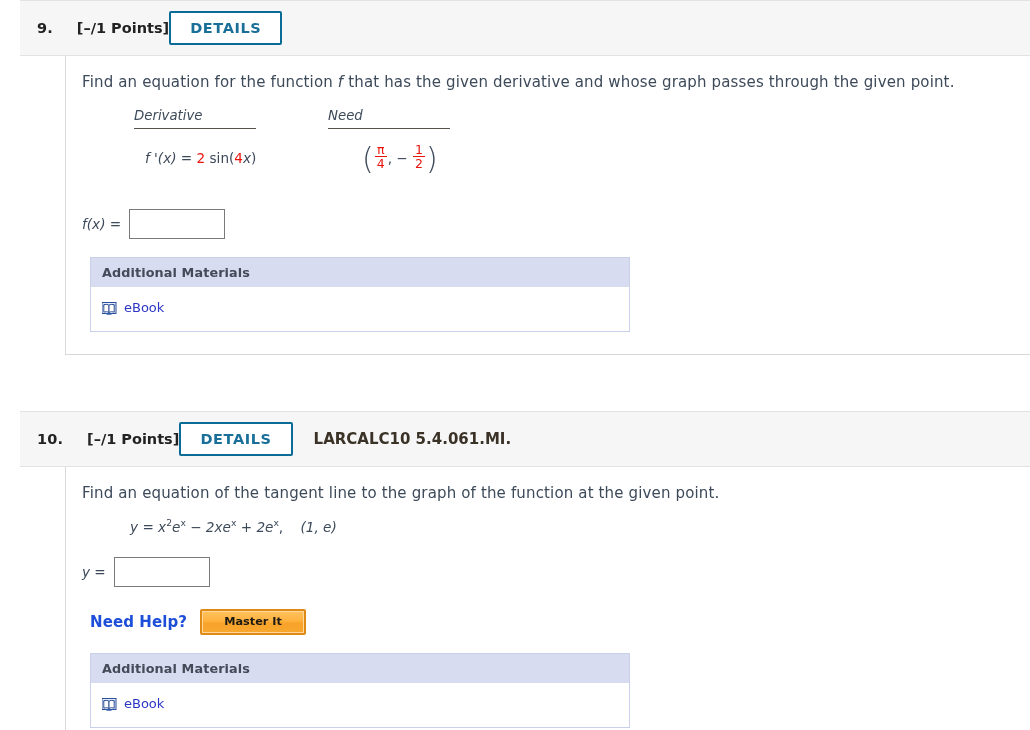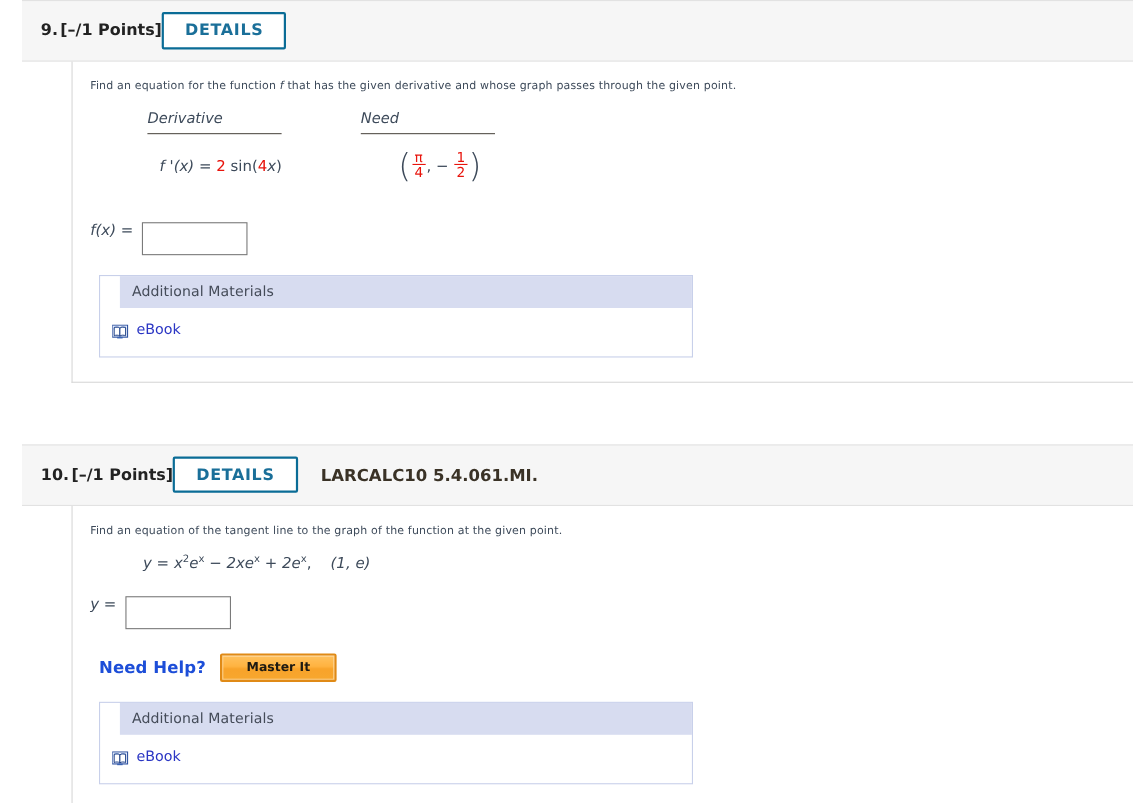--- a/index.html
+++ b/index.html
@@ -37,21 +37,21 @@
     font-weight: bold;
     font-size: 14.5px;
     color: #222;
     letter-spacing: .1px;
     white-space: nowrap;
   }
   .q-points {
     font-weight: bold;
     font-size: 14.5px;
     color: #222;
-    margin-left: 2px;
+    margin-left: 24px;
     white-space: nowrap;
   }
   .details-btn {
     border: 2px solid #0a6c96;
     background: #ffffff;
     color: #1a6f99;
     font-weight: bold;
     font-size: 14.5px;
     letter-spacing: .6px;
     padding: 8px 19px 7px 19px;
@@ -72,21 +72,21 @@
   .q-body {
     margin-left: 65px;
     border-left: 1px solid #d8d8d8;
     border-bottom: 1px solid #d8d8d8;
     padding: 0 0 0 0;
     box-sizing: border-box;
   }
   .q-inner { padding: 16px 0 0 16px; }
 
   .prompt {
-    font-size: 10px;
+    font-size: 15px;
     color: #3d4a5a;
     letter-spacing: .15px;
     line-height: 1.45;
   }
   .prompt i, .mi { font-style: italic; }
 
   
   .dp-table {
     margin-top: 14px;
     margin-left: 52px;
@@ -137,21 +137,21 @@
     font-weight: 300;
     color: #3d4a5a;
     line-height: 0;
     position: relative;
     top: 1px;
   }
 
   
   .answer-row {
     display: flex;
-    align-items: flex-start;
+    align-items: center;
     margin-top: 22px;
     margin-left: 0px;
   }
   .answer-label {
     font-style: italic;
     font-size: 13.6px;
     color: #3d4a5a;
     margin-right: 8px;
   }
   .answer-input {
@@ -199,25 +199,24 @@
     margin-top: 18px;
     margin-left: 8px;
     width: 540px;
     border: 1px solid #c8d0ea;
     box-sizing: border-box;
     background: #ffffff;
   }
   .addl-head {
     background: #d7dcf0;
     color: #444b58;
-    font-weight: normal;
+    font-weight: bold;
     font-size: 12.8px;
     padding: 7px 0 7px 11px;
     letter-spacing: .1px;
-    margin-left: 18px;
   }
   .addl-body {
     padding: 13px 0 16px 11px;
     display: flex;
     align-items: flex-start;
   }
   .ebook-link {
     color: #2b36c4;
     font-size: 13px;
     text-decoration: none;

